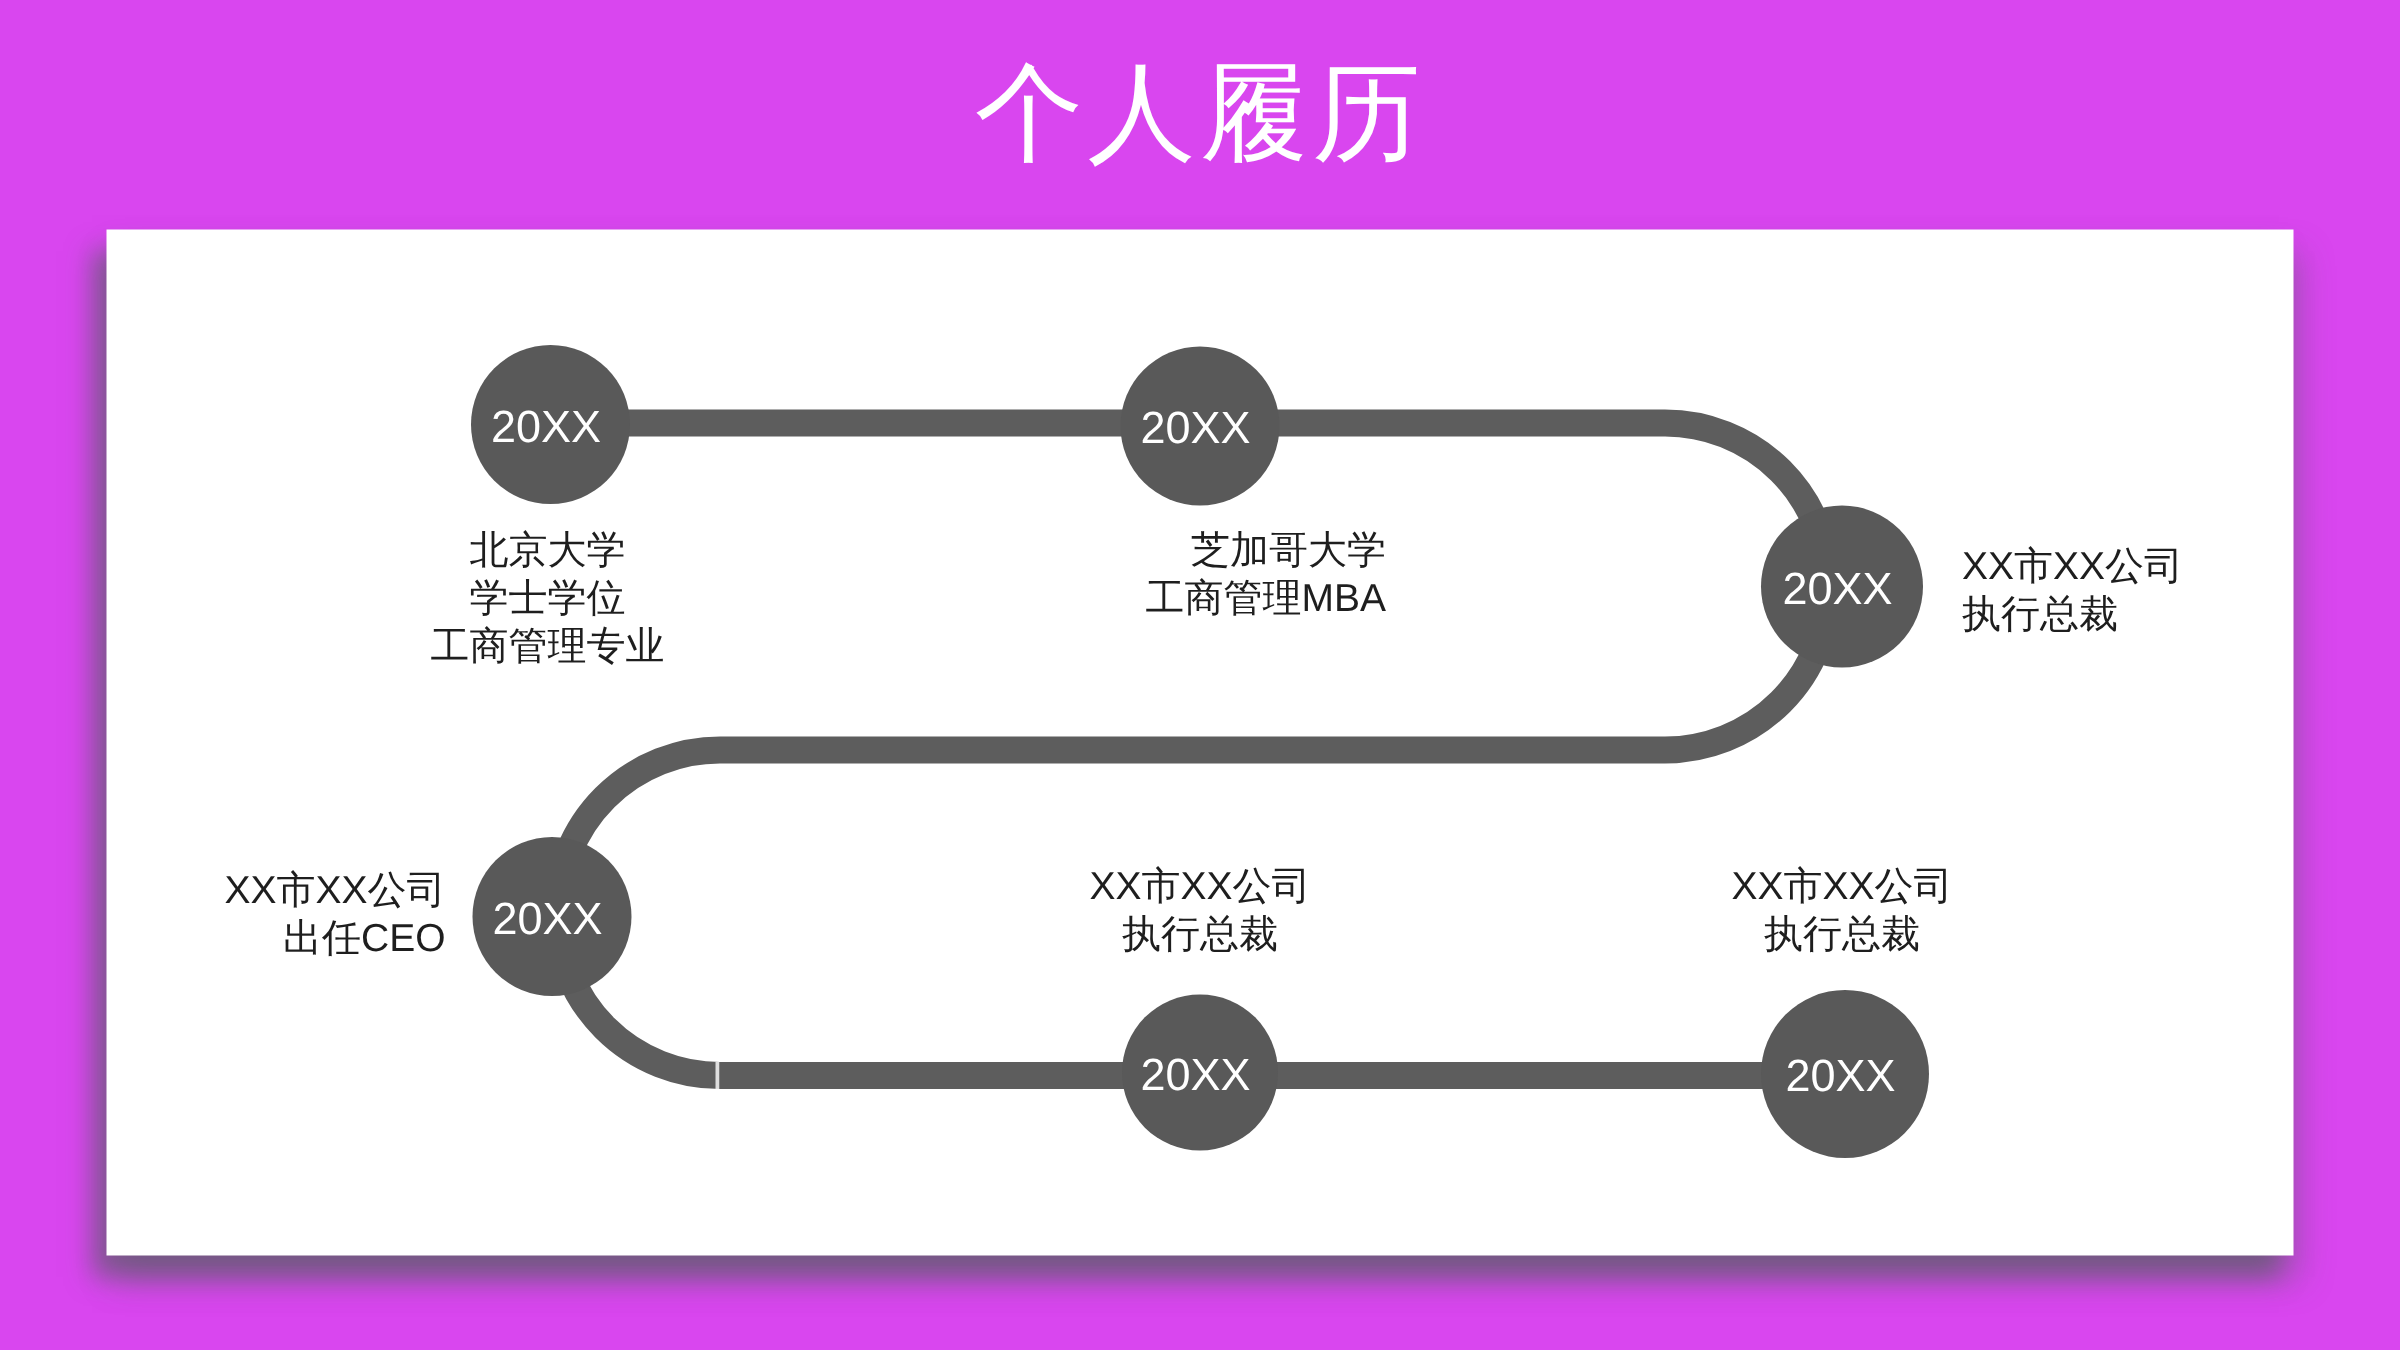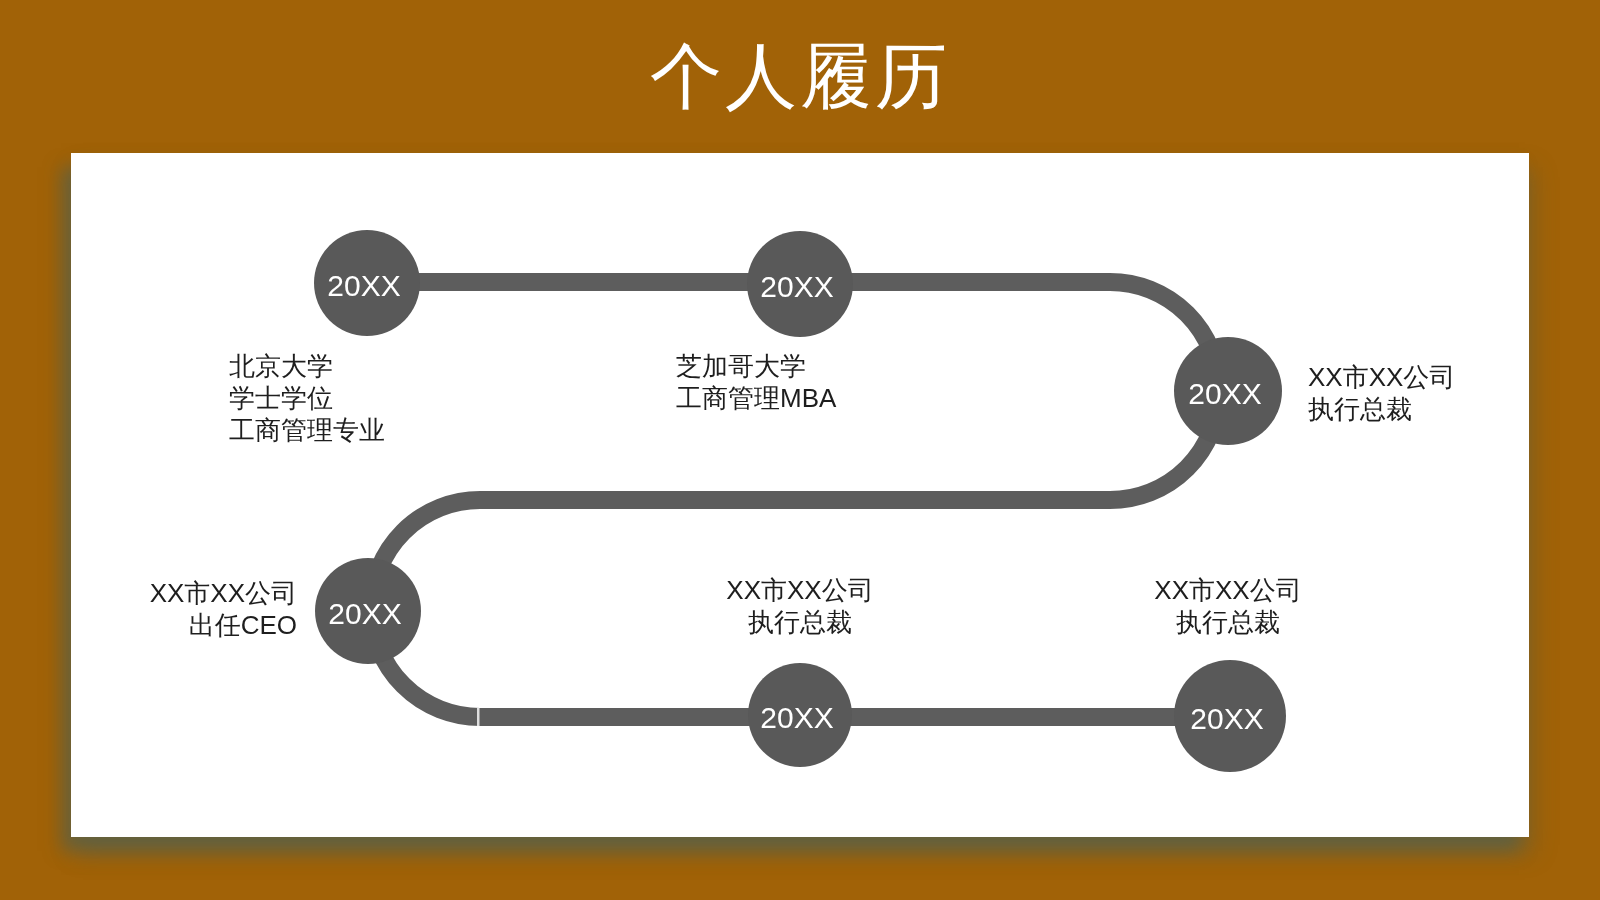--- a/index.html
+++ b/index.html
@@ -7,21 +7,21 @@
     padding: 0;
     width: 1600px;
     height: 900px;
     overflow: hidden;
     font-family: "Liberation Sans", sans-serif;
   }
   .slide {
     position: relative;
     width: 1600px;
     height: 900px;
-    background: #a16207;
+    background: #d946ef;
   }
   .slide-title {
     position: absolute;
     top: 38px;
     left: 0;
     width: 1600px;
     height: 80px;
     line-height: 76px;
     text-align: center;
     color: #ffffff;
@@ -54,22 +54,22 @@
     text-anchor: middle;
     dominant-baseline: central;
   }
   .node-label {
     position: absolute;
     color: #1e1e1e;
     font-size: 26px;
     line-height: 32px;
     white-space: nowrap;
   }
-  .label-1 { left: 229px; top: 350px; width: 248px; }
-  .label-2 { left: 676px; top: 350px; width: 248px; text-align: left; }
+  .label-1 { left: 241px; top: 350px; width: 248px; text-align: center; }
+  .label-2 { left: 676px; top: 350px; width: 248px; text-align: right; }
   .label-3 { left: 1308px; top: 361px; text-align: left; }
   .label-4 { right: 1303px; top: 577px; text-align: right; }
   .label-5 { left: 676px; top: 574px; width: 248px; text-align: center; }
   .label-6 { left: 1104px; top: 574px; width: 248px; text-align: center; }
 </style>
 </head>
 <body>
 
 <div class="slide">
 

